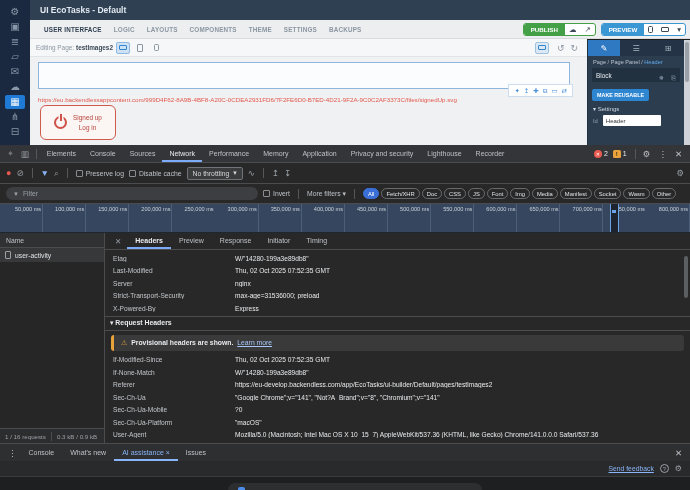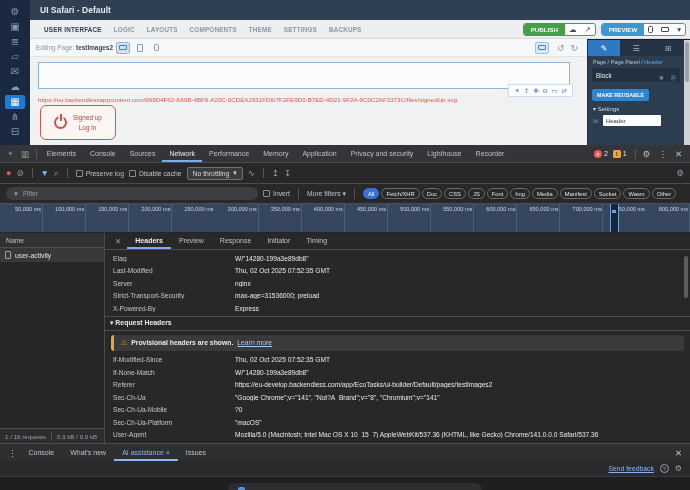--- a/index.html
+++ b/index.html
@@ -182,21 +182,21 @@
       <div class="rail-ic">▣</div>
       <div class="rail-ic">≣</div>
       <div class="rail-ic">▱</div>
       <div class="rail-ic">✉</div>
       <div class="rail-ic">☁</div>
       <div class="rail-ic active">▦</div>
       <div class="rail-ic">⋔</div>
       <div class="rail-ic">⊟</div>
     </div>
 
-  <div class="titlebar">UI Safari - Default</div>
+  <div class="titlebar">UI EcoTasks - Default</div>
 
   <div class="tabbar">
     <div style="display:flex;">
         <span class="nav-tab active">USER INTERFACE</span>
         <span class="nav-tab">LOGIC</span>
         <span class="nav-tab">LAYOUTS</span>
         <span class="nav-tab">COMPONENTS</span>
         <span class="nav-tab">THEME</span>
         <span class="nav-tab">SETTINGS</span>
         <span class="nav-tab">BACKUPS</span>

